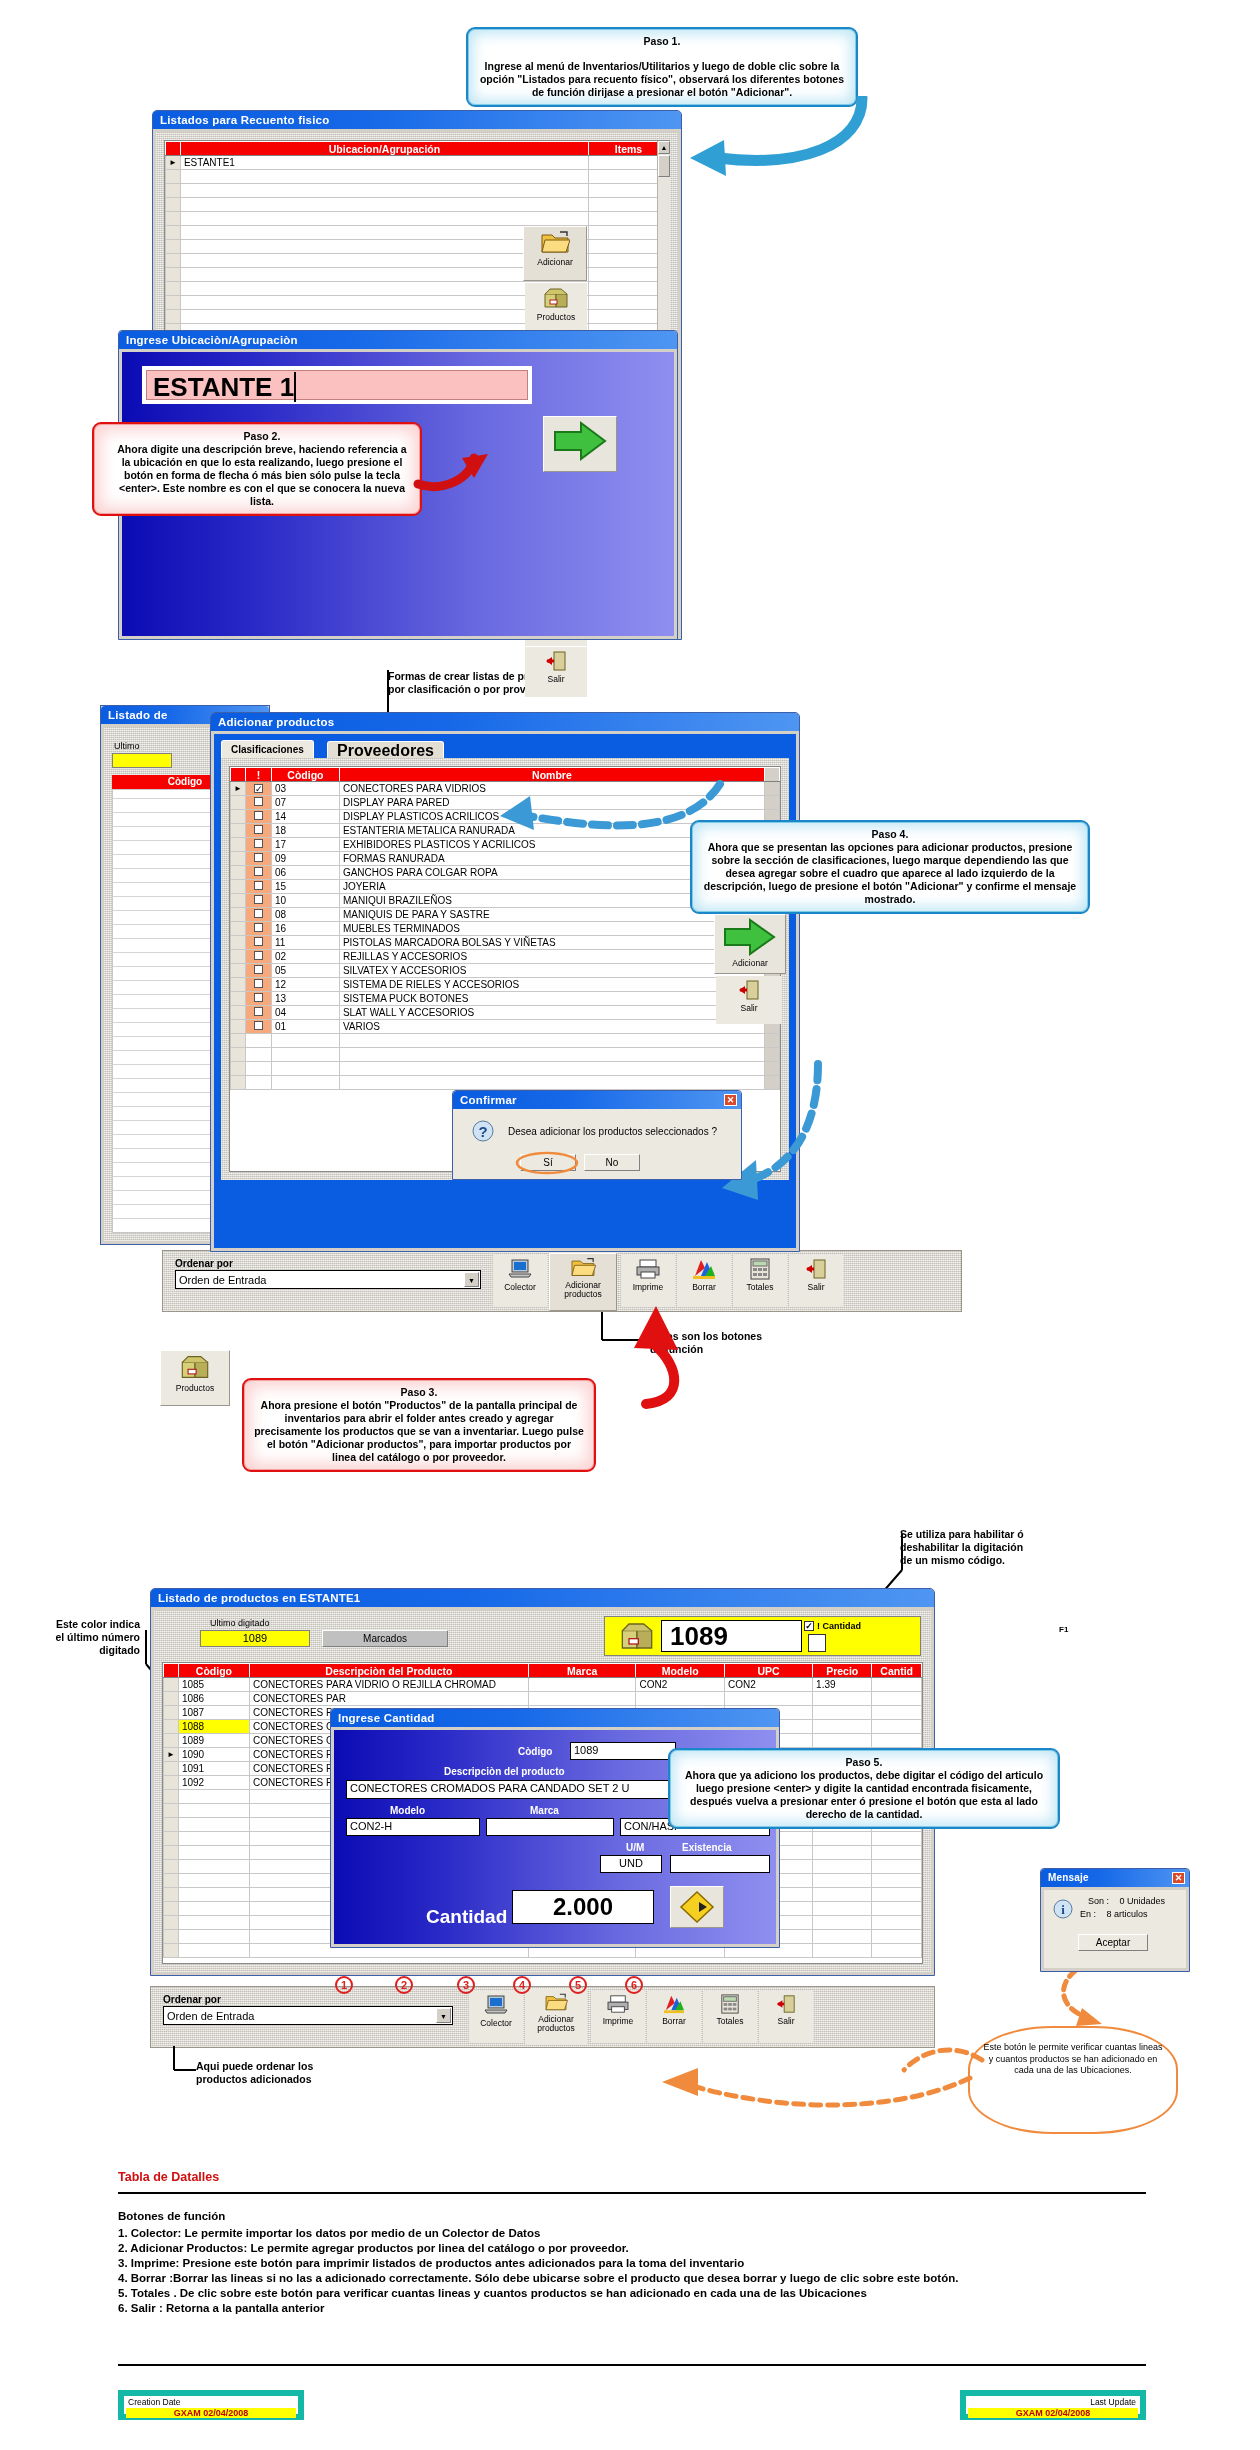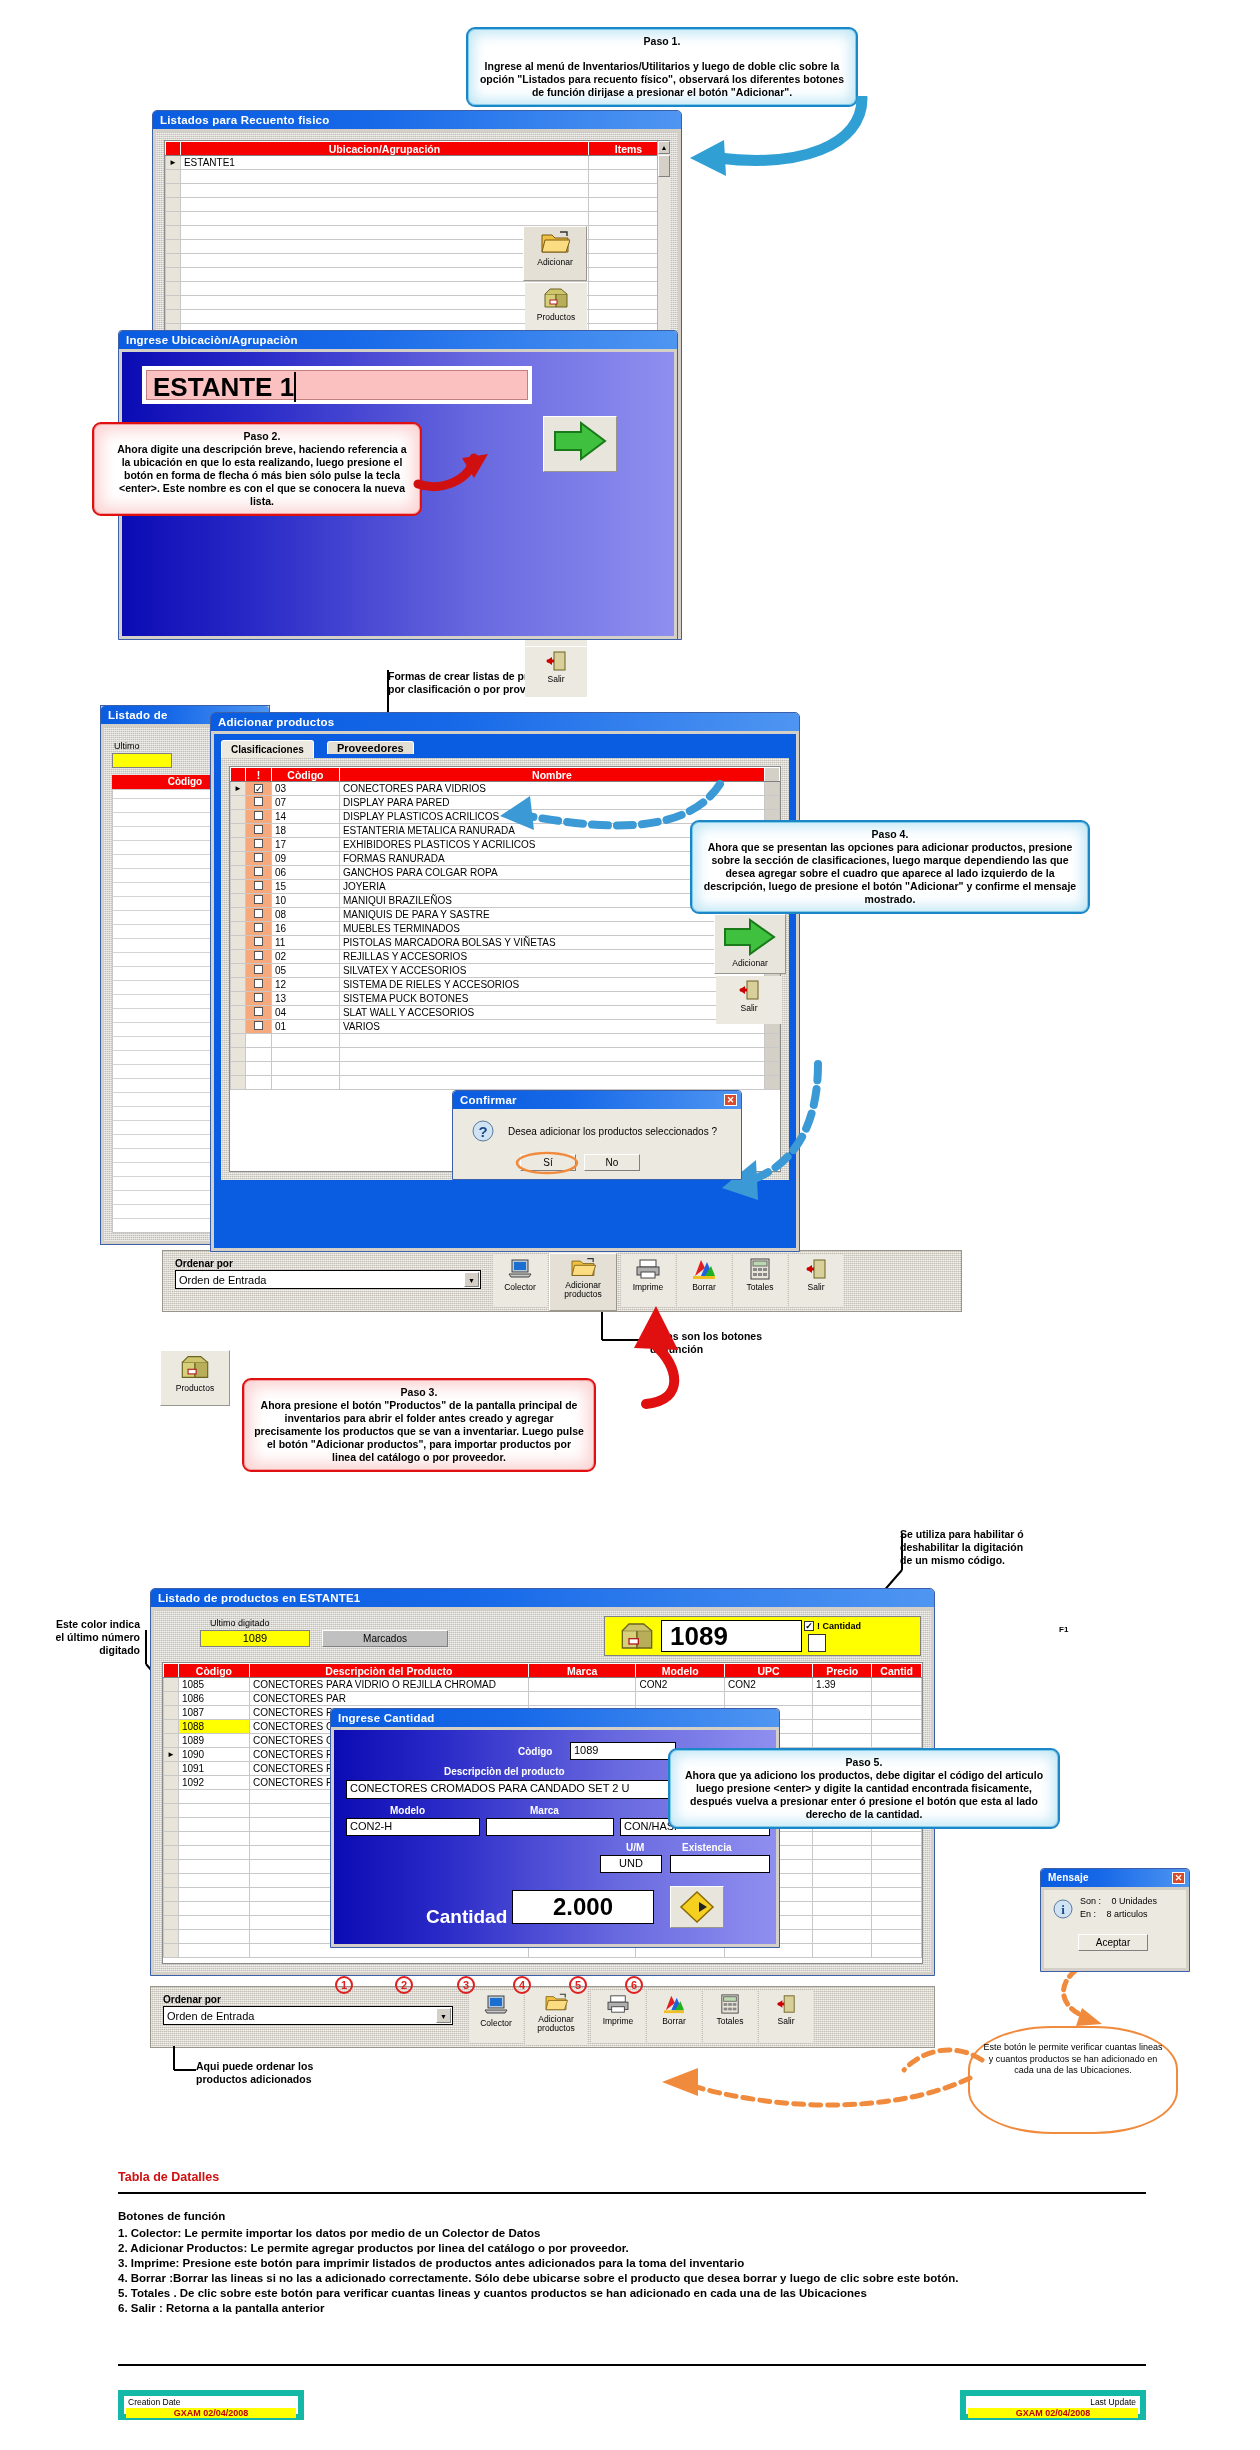--- a/index.html
+++ b/index.html
@@ -362,21 +362,21 @@
 </div>
 
 <div class="win" style="left:210px; top:712px; width:590px; height:540px; border-radius:5px 5px 0 0; z-index:4;">
   <div class="win-title">Adicionar productos</div>
   <div style="position:absolute; left:3px; top:21px; right:3px; bottom:3px; background:#0a5ce0;">
 
     <div style="position:absolute; left:7px; top:6px; height:19px;">
       <div style="position:absolute; left:0; top:0; padding:3px 9px; background:#ece9e0; border:1px solid #fff; border-bottom:none; border-radius:3px 3px 0 0; font-weight:bold; font-size:10px;">
         <span>Clasificaciones</span>
       </div>
-      <div style="position:absolute; left:106px; top:1px; padding:0 9px; background:#e2ded4; border:1px solid #fff; border-bottom:none; border-radius:3px 3px 0 0; font-weight:bold; font-size:11px;">
+      <div style="position:absolute; left:106px; top:1px; padding:0 9px; background:#e2ded4; border:1px solid #fff; border-bottom:none; border-radius:3px 3px 0 0; font-weight:bold; font-size:16px;">
         <span>Proveedores</span>
       </div>
     </div>
 
     <div class="tex" style="position:absolute; left:7px; top:24px; right:7px; bottom:68px;">
       <div style="position:absolute; left:8px; top:8px; right:8px; bottom:8px; background:#fff; border:1px solid #8a8a8a; overflow:hidden;">
         <table class="grid">
           <thead>
             <tr>
               <th style="width:12px;"></th>
@@ -1028,21 +1028,21 @@
 <div class="win" style="left:1040px; top:1868px; width:150px; height:104px; border-radius:4px 4px 0 0; z-index:14;">
   <div class="win-title" style="font-size:10px;">Mensaje</div>
   <div style="position:absolute; right:4px; top:3px; width:13px; height:12px; background:#d84a2a; border:1px solid #fff; color:#fff; font-size:9px; line-height:10px; text-align:center; font-weight:bold;">
     <span>✕</span>
   </div>
   <div style="position:absolute; left:3px; top:21px; right:3px; bottom:3px; background:#ece9e0;">
     <svg width="22" height="22" viewBox="0 0 22 22" style="position:absolute; left:8px; top:8px;">
       <circle cx="11" cy="11" r="9" fill="#cfe3f5" stroke="#5a7a9a"></circle>
       <text x="11" y="16" font-size="13" font-weight="bold" fill="#1a4a8a" text-anchor="middle" font-family="Liberation Serif, serif">i</text>
     </svg>
-    <div style="position:absolute; left:36px; top:6px; font-size:9px;">
+    <div style="position:absolute; left:44px; top:6px; font-size:9px;">
       <span>Son :</span>
       <span style="margin-left:8px;">0 Unidades</span>
     </div>
     <div style="position:absolute; left:36px; top:19px; font-size:9px;">
       <span>En :</span>
       <span style="margin-left:8px;">8 articulos</span>
     </div>
     <div style="position:absolute; left:34px; top:44px; width:70px; height:17px; background:#ece9e0; border:1px solid #fff; border-right-color:#808080; border-bottom-color:#808080; text-align:center; font-size:10px; line-height:15px;">
       <span>Aceptar</span>
     </div>

